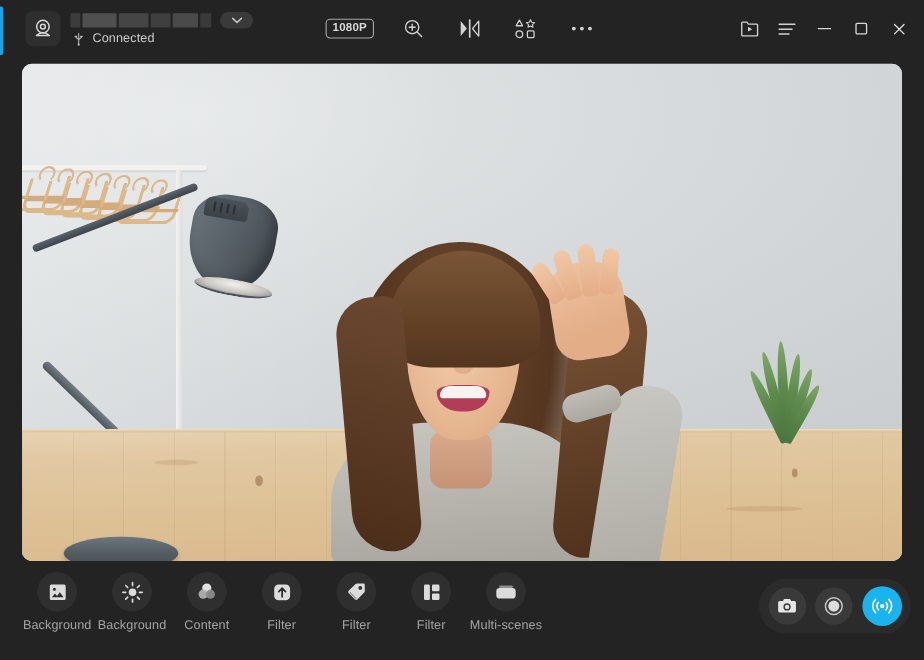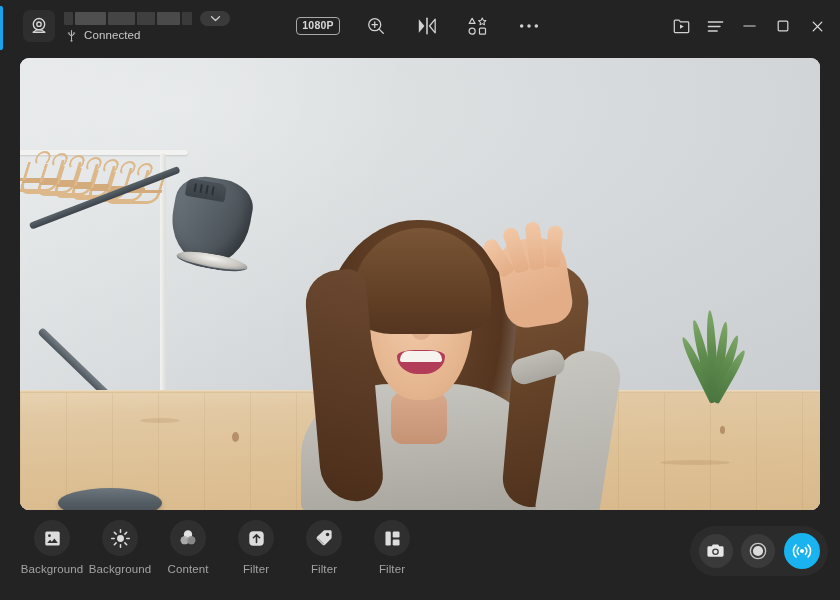--- a/index.html
+++ b/index.html
@@ -722,20 +722,29 @@
         <div class="tool-circle">
           <svg width="19" height="19" viewBox="0 0 20 20" fill="#dcdcdc">
             <rect x="2.6" y="2.6" width="5.6" height="14.8" rx="1.3"></rect>
             <rect x="10.2" y="2.6" width="7.2" height="6.4" rx="1.3"></rect>
             <rect x="10.2" y="11" width="7.2" height="6.4" rx="1.3"></rect>
           </svg>
         </div>
         <span class="tool-label">Filter</span>
       </div>
 
+      <div class="tool">
+        <div class="tool-circle">
+          <svg width="22" height="17" viewBox="0 0 24 18" fill="#dcdcdc">
+            <rect x="2.4" y="4.6" width="19.2" height="10.6" rx="3.4"></rect>
+            <rect x="5.2" y="2.2" width="13.6" height="2.6" rx="1.3" opacity=".55"></rect>
+          </svg>
+        </div>
+        <span class="tool-label">Multi-scenes</span>
+      </div>
 
 
     </div>
 
     <div class="actions">
       <div class="act">
         <svg width="19" height="16" viewBox="0 0 20 17" fill="#e6e6e6">
           <path d="M7.2 1.6h5.6l1.2 1.9h3.1a1.5 1.5 0 0 1 1.5 1.5v8.1a1.5 1.5 0 0 1-1.5 1.5H2.9a1.5 1.5 0 0 1-1.5-1.5V5a1.5 1.5 0 0 1 1.5-1.5h3.1Z"></path>
           <circle cx="10" cy="9.3" r="3.5" fill="#3a3a3a"></circle>
           <circle cx="10" cy="9.3" r="2.1" fill="#e6e6e6"></circle>

